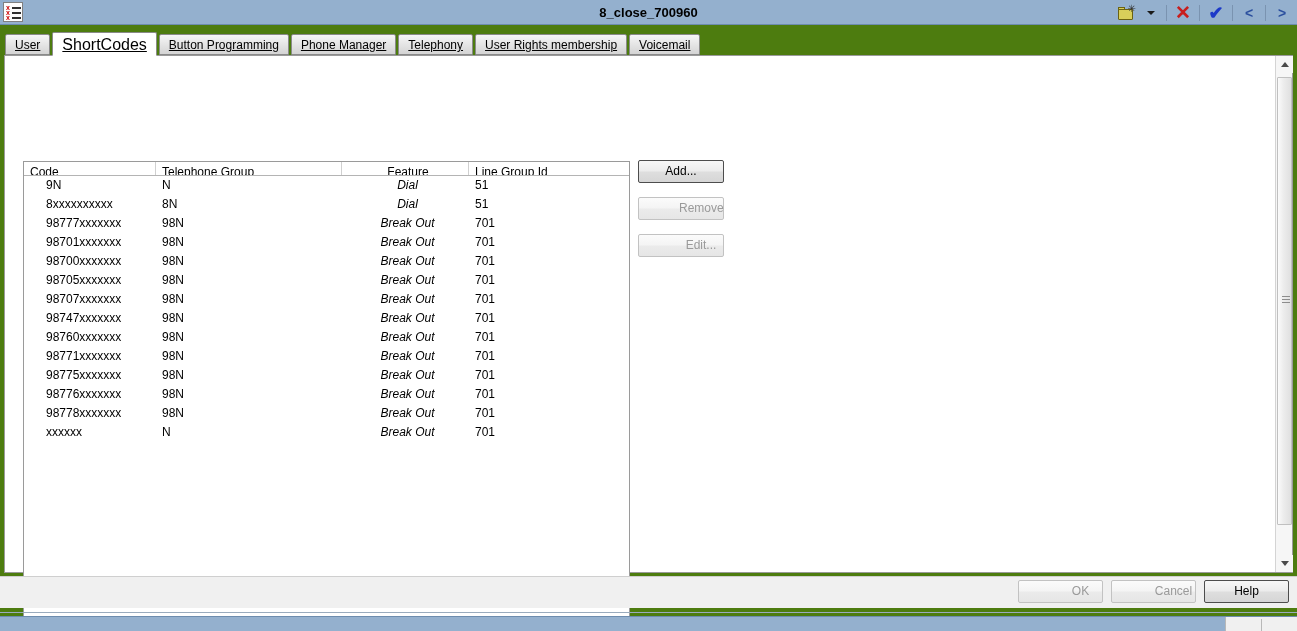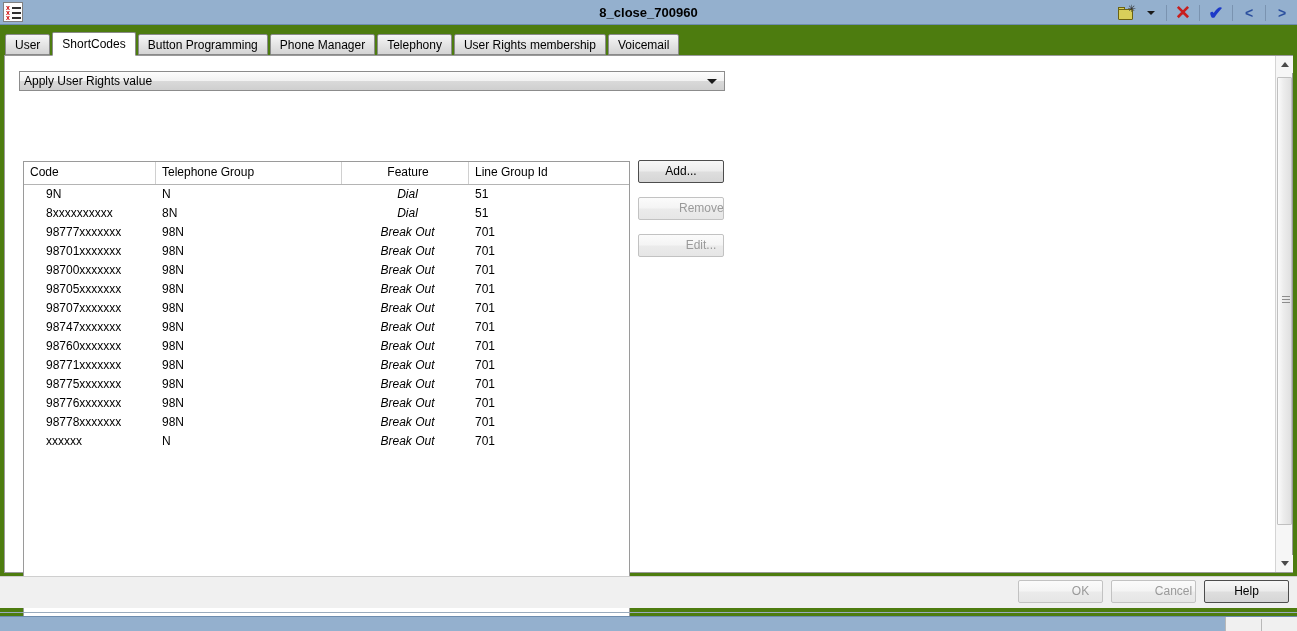--- a/index.html
+++ b/index.html
@@ -109,27 +109,28 @@
     padding: 0 9px;
     line-height: 20px;
     font-size: 12px;
     background: linear-gradient(to bottom, #f6f6f6 0%, #e3e3e3 55%, #d4d4d4 100%);
     border: 1px solid #8a8a8a;
     border-bottom: 1px solid #8a8a8a;
     margin-right: 2px;
     border-radius: 2px 2px 0 0;
     color: #000;
     white-space: nowrap;
+    text-decoration: underline;
   }
   .tab.active {
     background: #ffffff;
     height: 24px;
     line-height: 23px;
     border-bottom: 1px solid #ffffff;
-    font-size: 12px;
+    font-size: 16px;
     position: relative;
     z-index: 4;
     margin-bottom: -1px;
   }
 
   
   .panel {
     position: absolute; left: 4px; top: 55px;
     width: 1289px; height: 518px;
     background: #ffffff;
@@ -160,21 +161,21 @@
   .grid {
     position: absolute; left: 18px; top: 105px;
     width: 607px; height: 460px;
     background: #fff;
     border: 1px solid #9a9a9a;
     border-top: none;
     overflow: hidden;
   }
   .grid-head {
     display: flex;
-    height: 24px;
+    height: 15px;
     background: #ffffff;
     border-top: 1px solid #9a9a9a;
     border-bottom: 1px solid #b4b4b4;
   }
   .grid-head .th {
     line-height: 20px;
     font-size: 12px;
     padding-left: 6px;
     color: #000;
     border-right: 1px solid #d0d0d0;
@@ -348,24 +349,20 @@
     <div class="tab active">ShortCodes</div>
     <div class="tab">Button Programming</div>
     <div class="tab">Phone Manager</div>
     <div class="tab">Telephony</div>
     <div class="tab">User Rights membership</div>
     <div class="tab">Voicemail</div>
   </div>
 
   <div class="panel">
 
-    <div class="combo">
-      <span class="combo-label">Apply User Rights value</span>
-      <span class="combo-arrow"></span>
-    </div>
 
     <div class="grid">
       <div class="grid-head">
         <div class="th col-code">Code</div>
         <div class="th col-tel">Telephone Group</div>
         <div class="th col-feat">Feature</div>
         <div class="th col-lgid">Line Group Id</div>
       </div>
       <div class="grid-body">
         <div class="grid-row">

